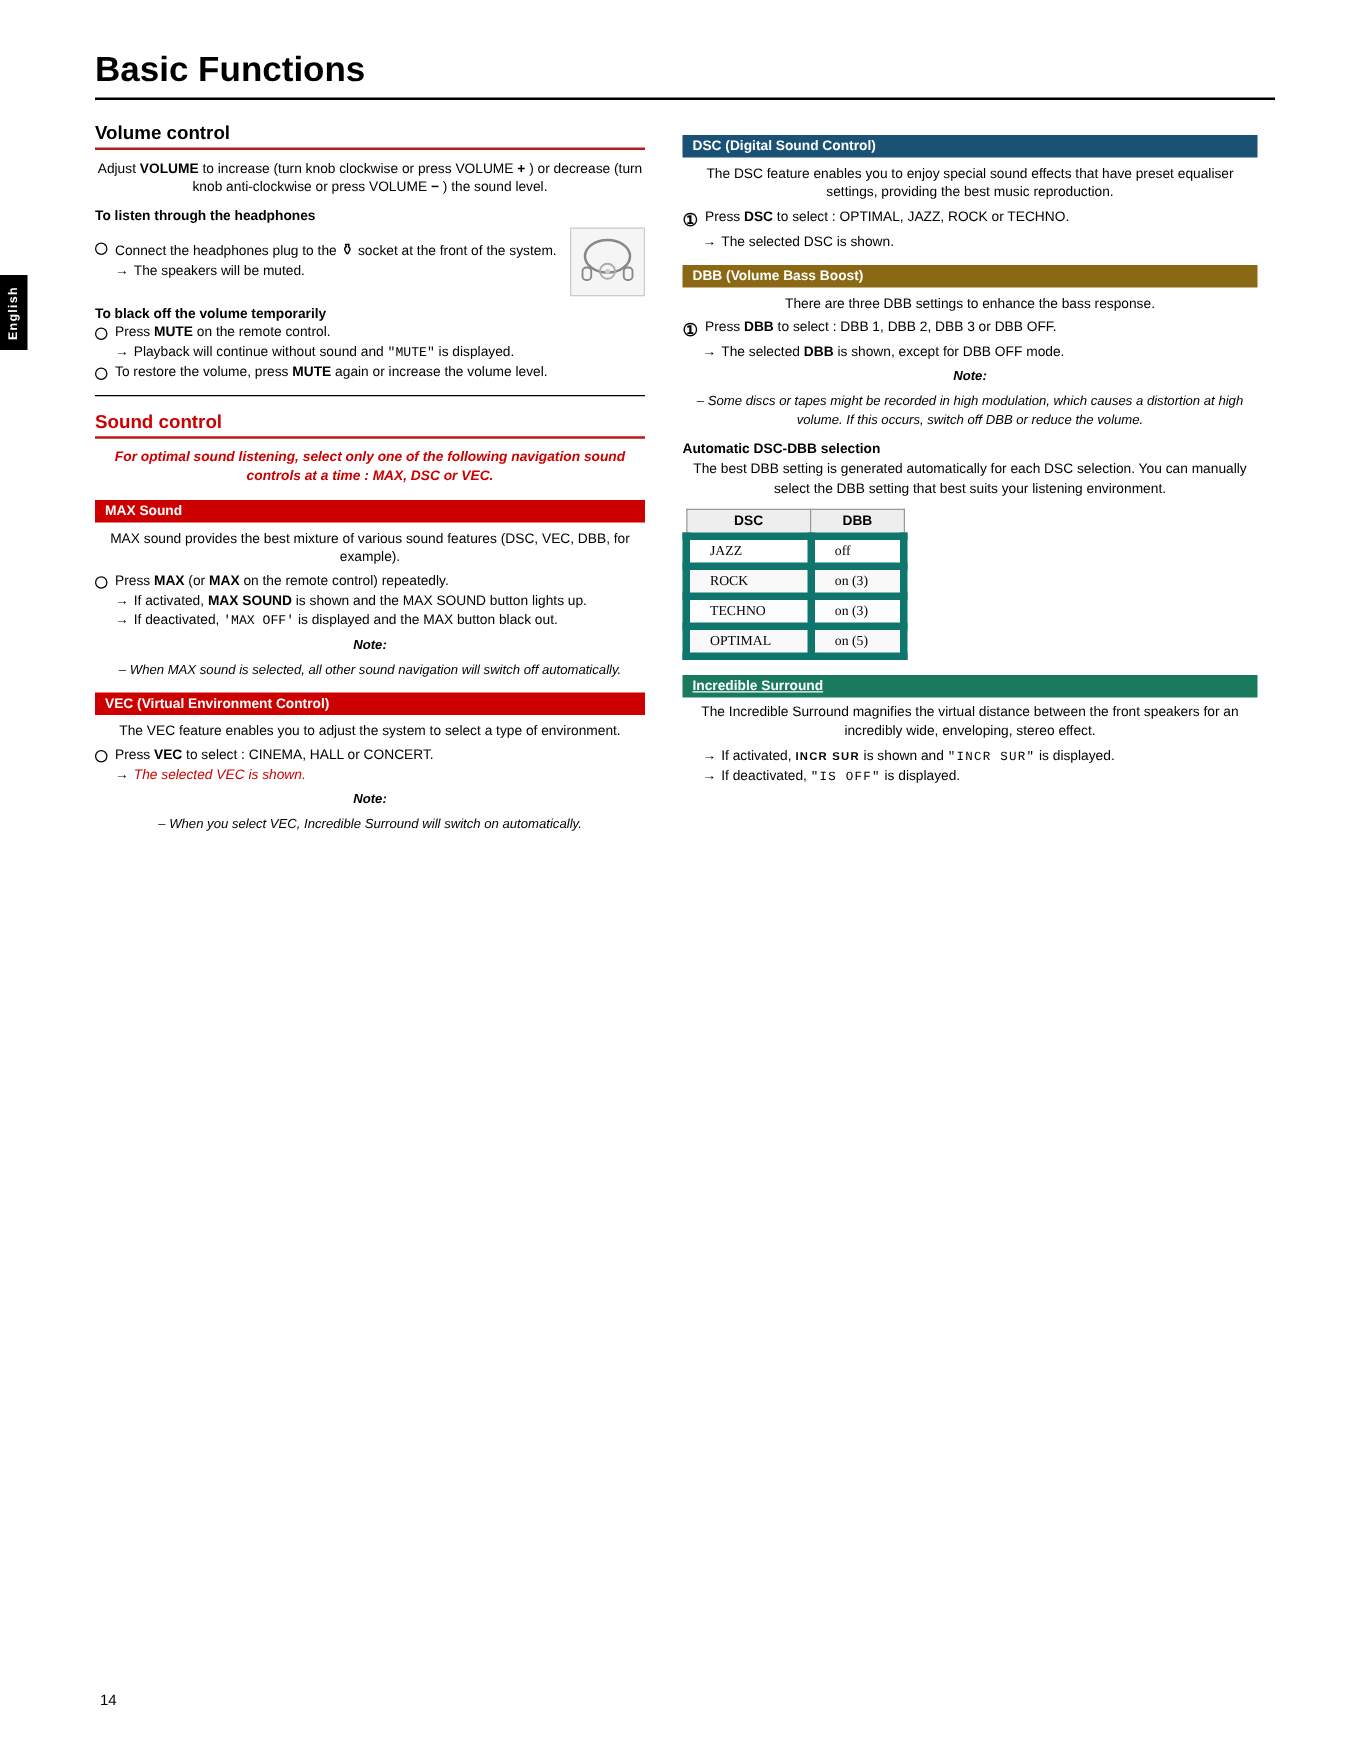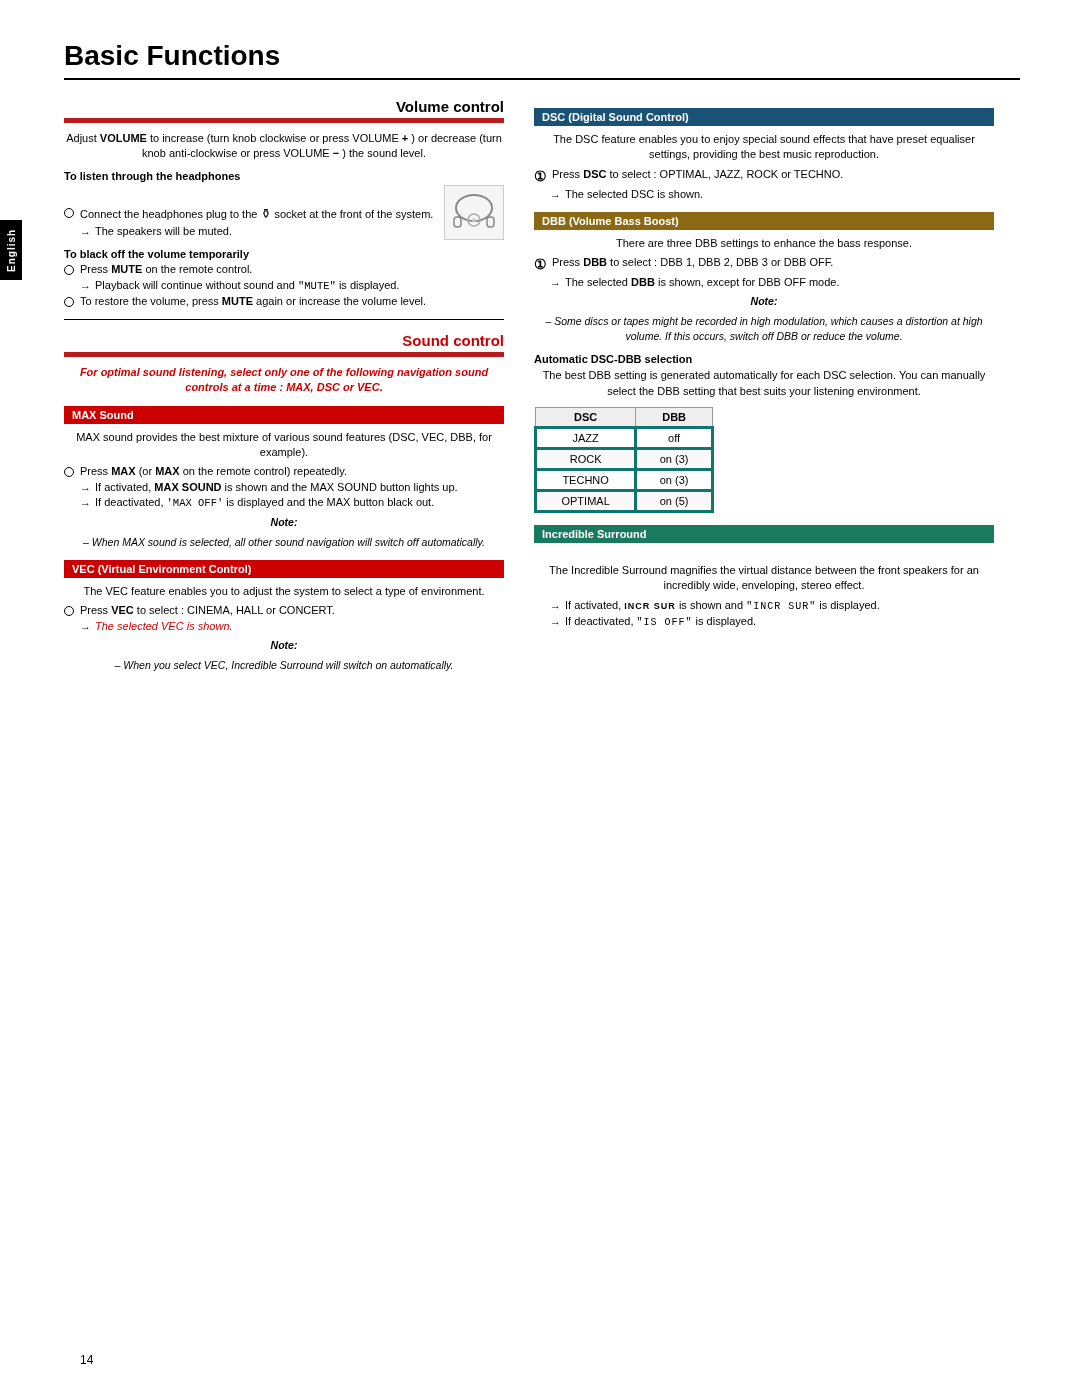--- a/index.html
+++ b/index.html
@@ -8,21 +8,21 @@
       font-size: 11px;
       background: #fff;
       color: #000;
       width: 1080px;
       min-height: 1397px;
       position: relative;
     }
     .page {
       width: 1080px;
       min-height: 1397px;
-      padding: 40px 60px 40px 44px;
+      padding: 40px 60px 40px 56px;
       position: relative;
     }
     .english-tab {
       position: absolute;
       left: 0;
       top: 220px;
       width: 22px;
       background: #000;
       color: #fff;
       font-size: 10px;
@@ -54,24 +54,23 @@
       flex: 1;
       max-width: 440px;
     }
     .col-right {
       flex: 1;
       max-width: 460px;
     }
     .section-title {
       font-size: 15px;
       font-weight: bold;
-      border-bottom: 5px solid #b91c1c;
+      border-bottom: 2px solid #b91c1c;
       padding-bottom: 3px;
       margin-bottom: 8px;
-      text-align: right;
     }
     .subsection-bar {
       background: #c00;
       color: #fff;
       font-size: 11px;
       font-weight: bold;
       padding: 3px 8px;
       margin-bottom: 6px;
       margin-top: 10px;
     }
@@ -83,22 +82,23 @@
       padding: 3px 8px;
       margin-bottom: 6px;
       margin-top: 10px;
     }
     .subsection-bar-teal {
       background: #1a7a5e;
       color: #fff;
       font-size: 11px;
       font-weight: bold;
       padding: 3px 8px;
-      margin-bottom: 20px;
+      margin-bottom: 5px;
       margin-top: 10px;
+      text-decoration: underline;
     }
     .subsection-bar-gold {
       background: #8B6914;
       color: #fff;
       font-size: 11px;
       font-weight: bold;
       padding: 3px 8px;
       margin-bottom: 6px;
       margin-top: 10px;
     }
@@ -142,21 +142,21 @@
     .italic-red-bold {
       color: #c00;
       font-weight: bold;
       font-style: italic;
       font-size: 11px;
       line-height: 1.4;
       margin-bottom: 6px;
     }
     .headphone-row {
       display: flex;
-      align-items: flex-end;
+      align-items: center;
       gap: 10px;
       margin-bottom: 5px;
     }
     .headphone-text { flex: 1; }
     .headphone-img {
       width: 60px;
       height: 55px;
       border: 1px solid #ccc;
       display: flex;
       align-items: center;
@@ -171,23 +171,23 @@
       min-width: 180px;
     }
     .dbb-table th {
       background: #eee;
       border: 1px solid #999;
       padding: 3px 16px;
       font-weight: bold;
       text-align: center;
     }
     .dbb-table td {
-      border: 3px solid #0f766e;
+      border: 6px solid #0f766e;
       padding: 3px 16px;
-      text-align: center;
+      font-family: Liberation Serif, serif;
     }
     .dbb-table tr:nth-child(even) td { background: #f9f9f9; }
     .page-num {
       position: absolute;
       bottom: 30px;
       left: 80px;
       font-size: 12px;
     }
     .code { font-family: 'Courier New', monospace; font-size: 10.5px; }
     .separator { border: none; border-top: 1px solid #000; margin: 12px 0; }

